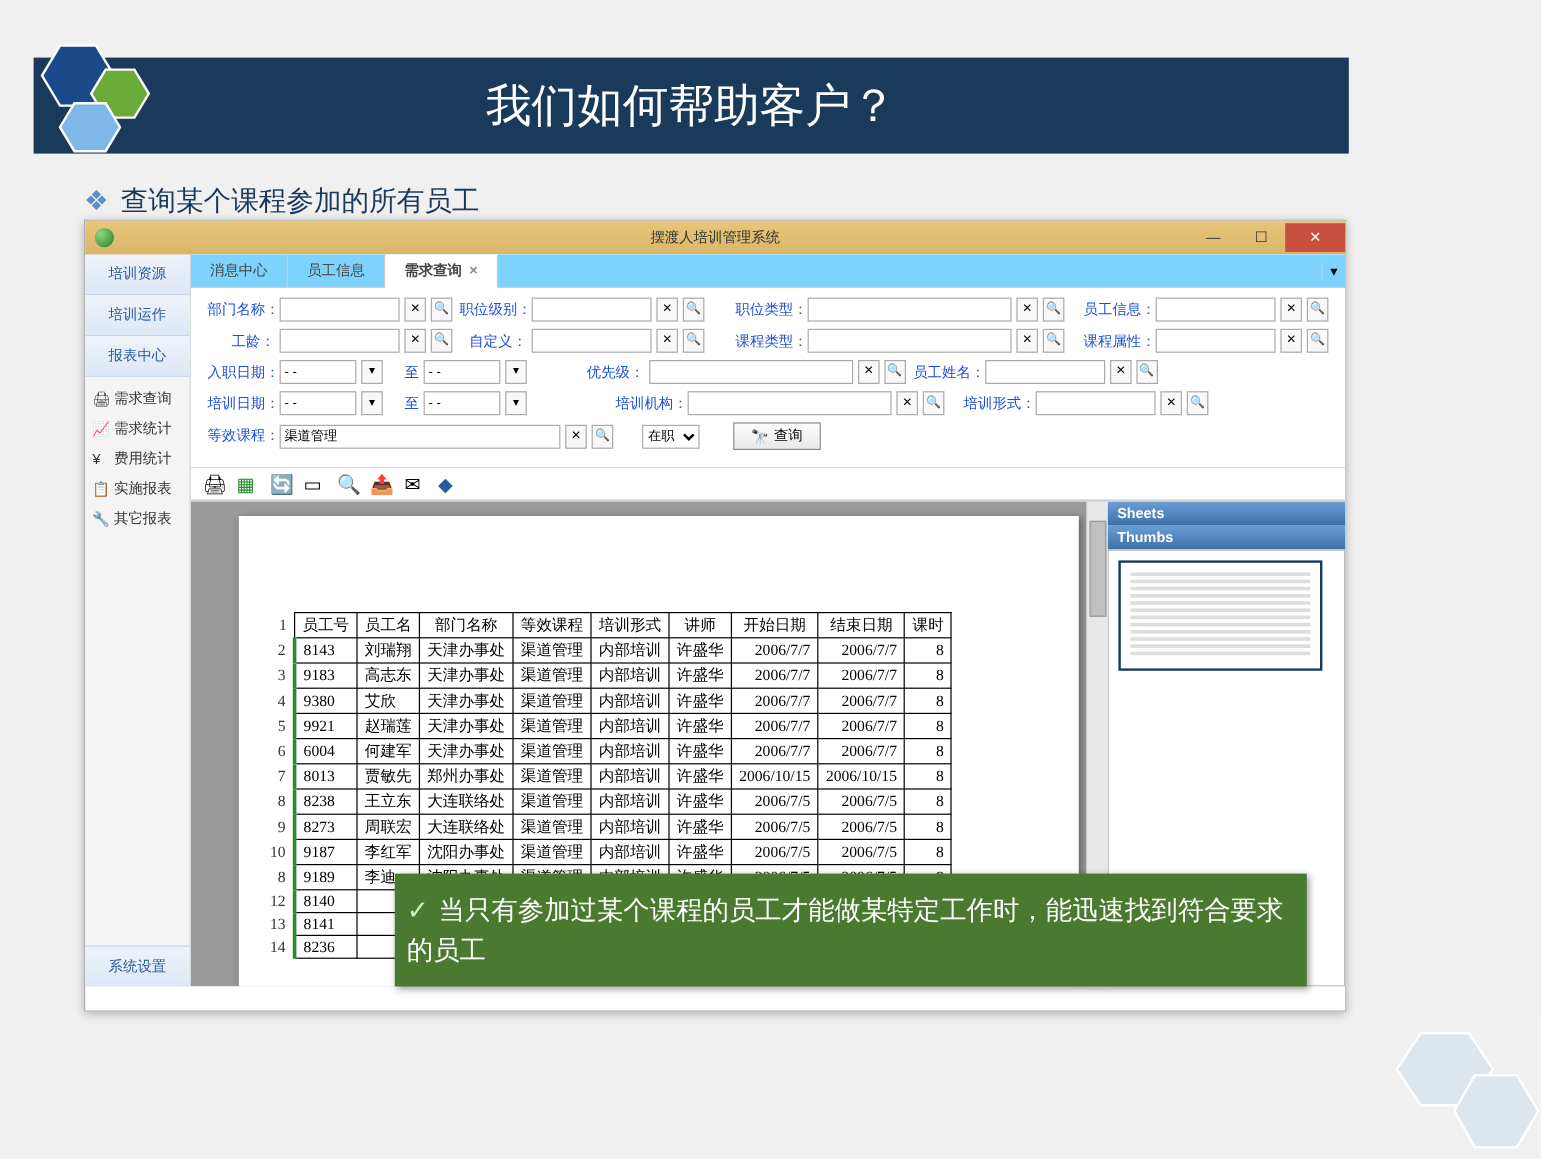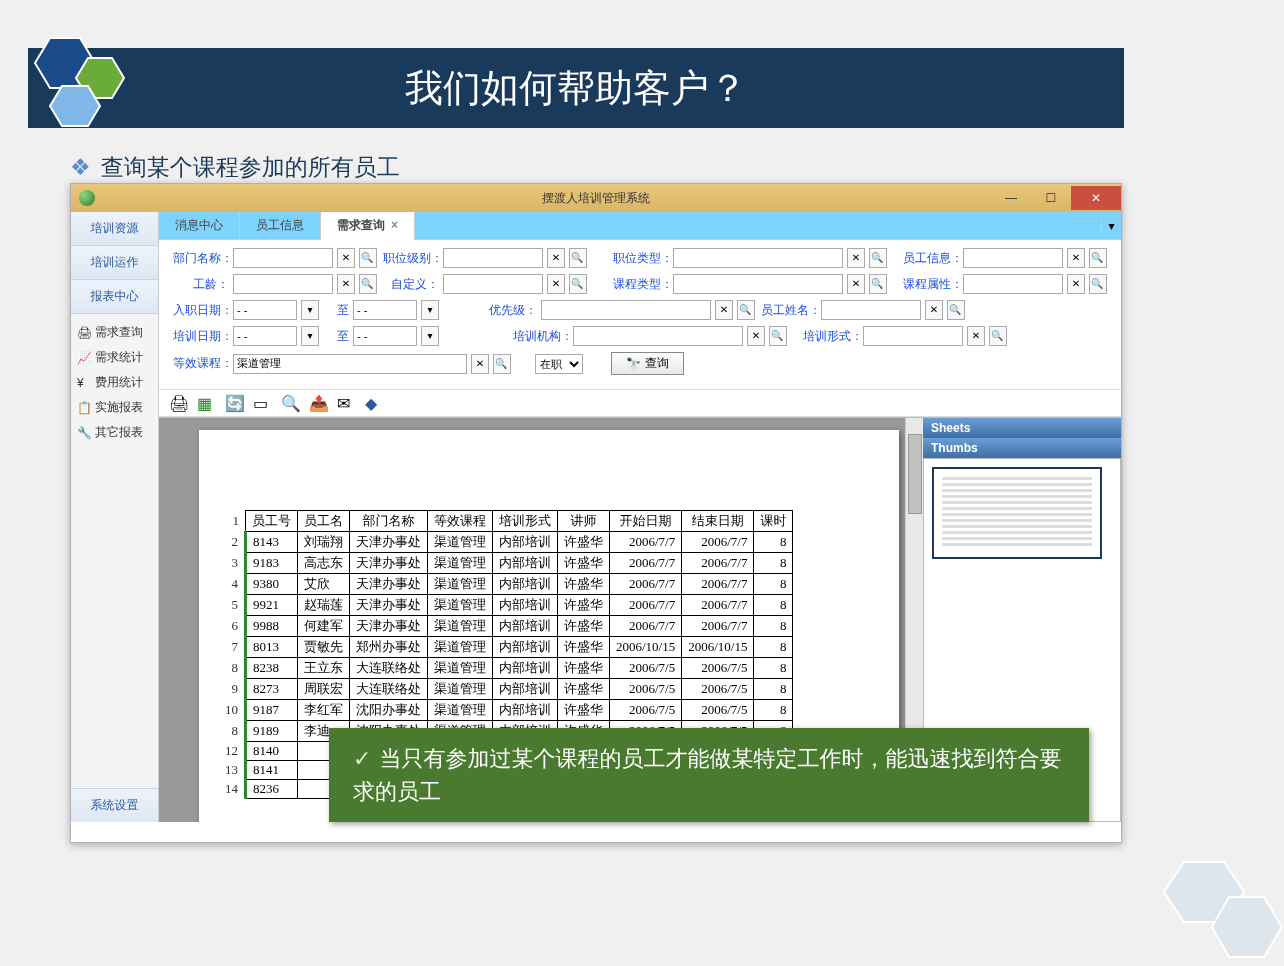--- a/index.html
+++ b/index.html
@@ -61,21 +61,21 @@
 .panel-hdr { background: linear-gradient(#6a9ed4, #3b6fa5); color: #fff; padding: 3px 8px; font-size: 12px; font-weight: bold; }
 .panel-body { background: #fff; flex: 0 0 auto; font-size: 11px; border: 1px solid #bbb; }
 .sheet-item { background: #4a7fc4; color: #fff; padding: 1px 6px; }
 .chk { margin: 4px 6px; display: flex; align-items: center; gap: 4px; }
 .thumb-box { padding: 8px; background: #fff; border: 1px solid #bbb; }
 .thumb-img { width: 170px; height: 92px; border: 2px solid #1a3a5c; background: #fff; position: relative; overflow: hidden; }
 .thumb-lines { position: absolute; inset: 8px; }
 .thumb-lines div { height: 3px; background: #ddd; margin-bottom: 3px; }
 .statusbar { height: 20px; background: linear-gradient(#f4f4f4,#e4e4e4); border-top: 1px solid #ccc; display: flex; align-items: center; font-size: 11px; padding: 0 12px; color: #333; justify-content: space-between; }
 .statusbar span { white-space: nowrap; }
-.green-callout { position: absolute; left: 258px; bottom: 20px; width: 760px; background: #4a7a2f; color: #fff; padding: 14px 24px; font-size: 22px; font-family: SimSun, serif; line-height: 1.5; box-shadow: 2px 2px 6px rgba(0,0,0,0.4); }
+.green-callout { position: absolute; left: 258px; bottom: 20px; width: 760px; background: #4a7a2f; color: #fff; padding: 14px 10px; font-size: 22px; font-family: SimSun, serif; line-height: 1.5; box-shadow: 2px 2px 6px rgba(0,0,0,0.4); }
 .green-callout .chk-mark { color: #d4f0c4; margin-right: 8px; }
 </style>
 </head>
 <body>
 
 <div class="hex-logo">
 <svg width="130" height="110" viewBox="0 0 130 110">
 <polygon points="30,10 60,10 75,35 60,60 30,60 15,35" fill="#1a4a8a" stroke="#fff" stroke-width="2"></polygon>
 <polygon points="68,30 92,30 104,50 92,70 68,70 56,50" fill="#6aab3a" stroke="#fff" stroke-width="2"></polygon>
 <polygon points="42,58 68,58 80,78 68,98 42,98 30,78" fill="#7fb8e8" stroke="#fff" stroke-width="2"></polygon>
@@ -334,21 +334,21 @@
                     <td class="" style="">内部培训</td>
                     <td class="" style="">许盛华</td>
                     <td class="" style="text-align:right">2006/7/7</td>
                     <td class="" style="text-align:right">2006/7/7</td>
                     <td class="" style="text-align:right">8</td>
                   </tr>
                 </tbody>
                 <tbody>
                   <tr>
                     <td class="rownum">6</td>
-                    <td class="mark" style="">9988</td>
+                    <td class="mark" style="">6004</td>
                     <td class="" style="">何建军</td>
                     <td class="" style="">天津办事处</td>
                     <td class="" style="">渠道管理</td>
                     <td class="" style="">内部培训</td>
                     <td class="" style="">许盛华</td>
                     <td class="" style="text-align:right">2006/7/7</td>
                     <td class="" style="text-align:right">2006/7/7</td>
                     <td class="" style="text-align:right">8</td>
                   </tr>
                 </tbody>

